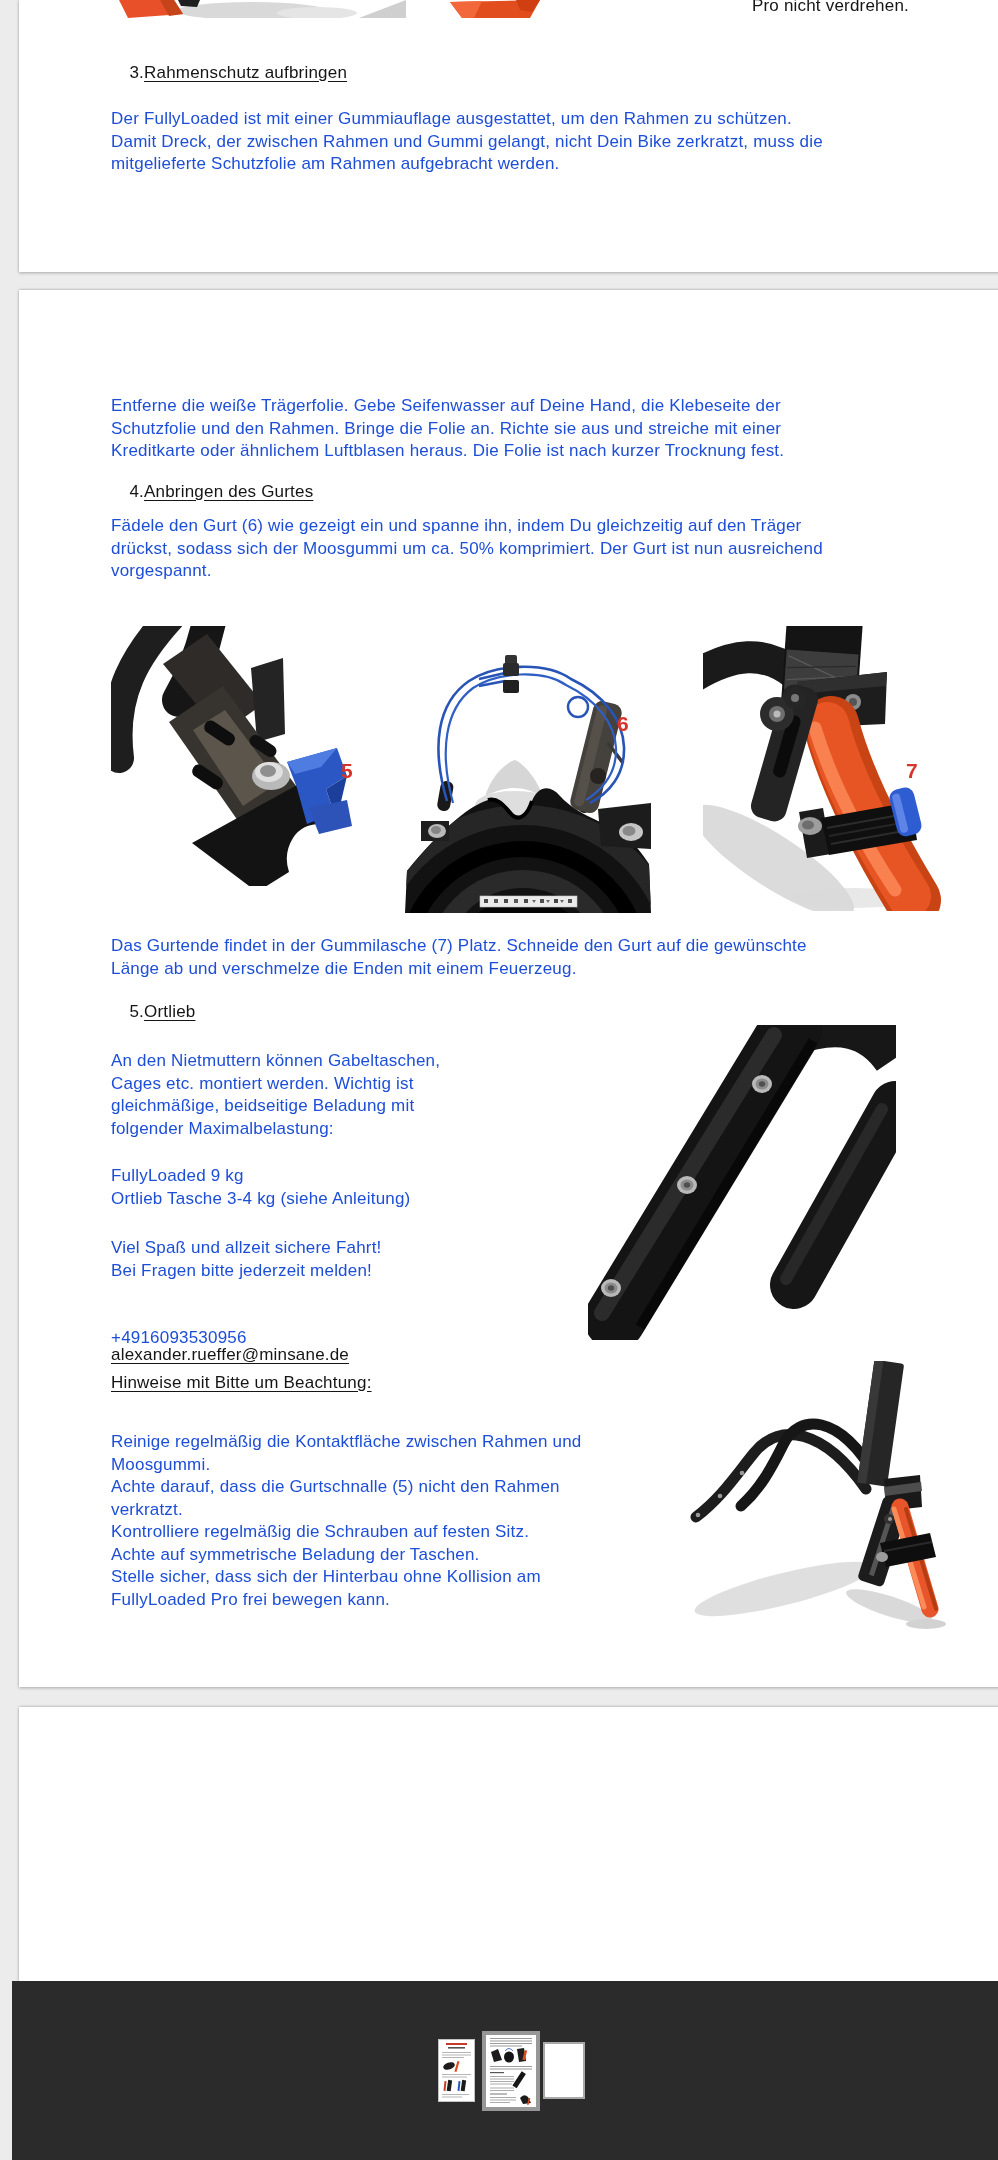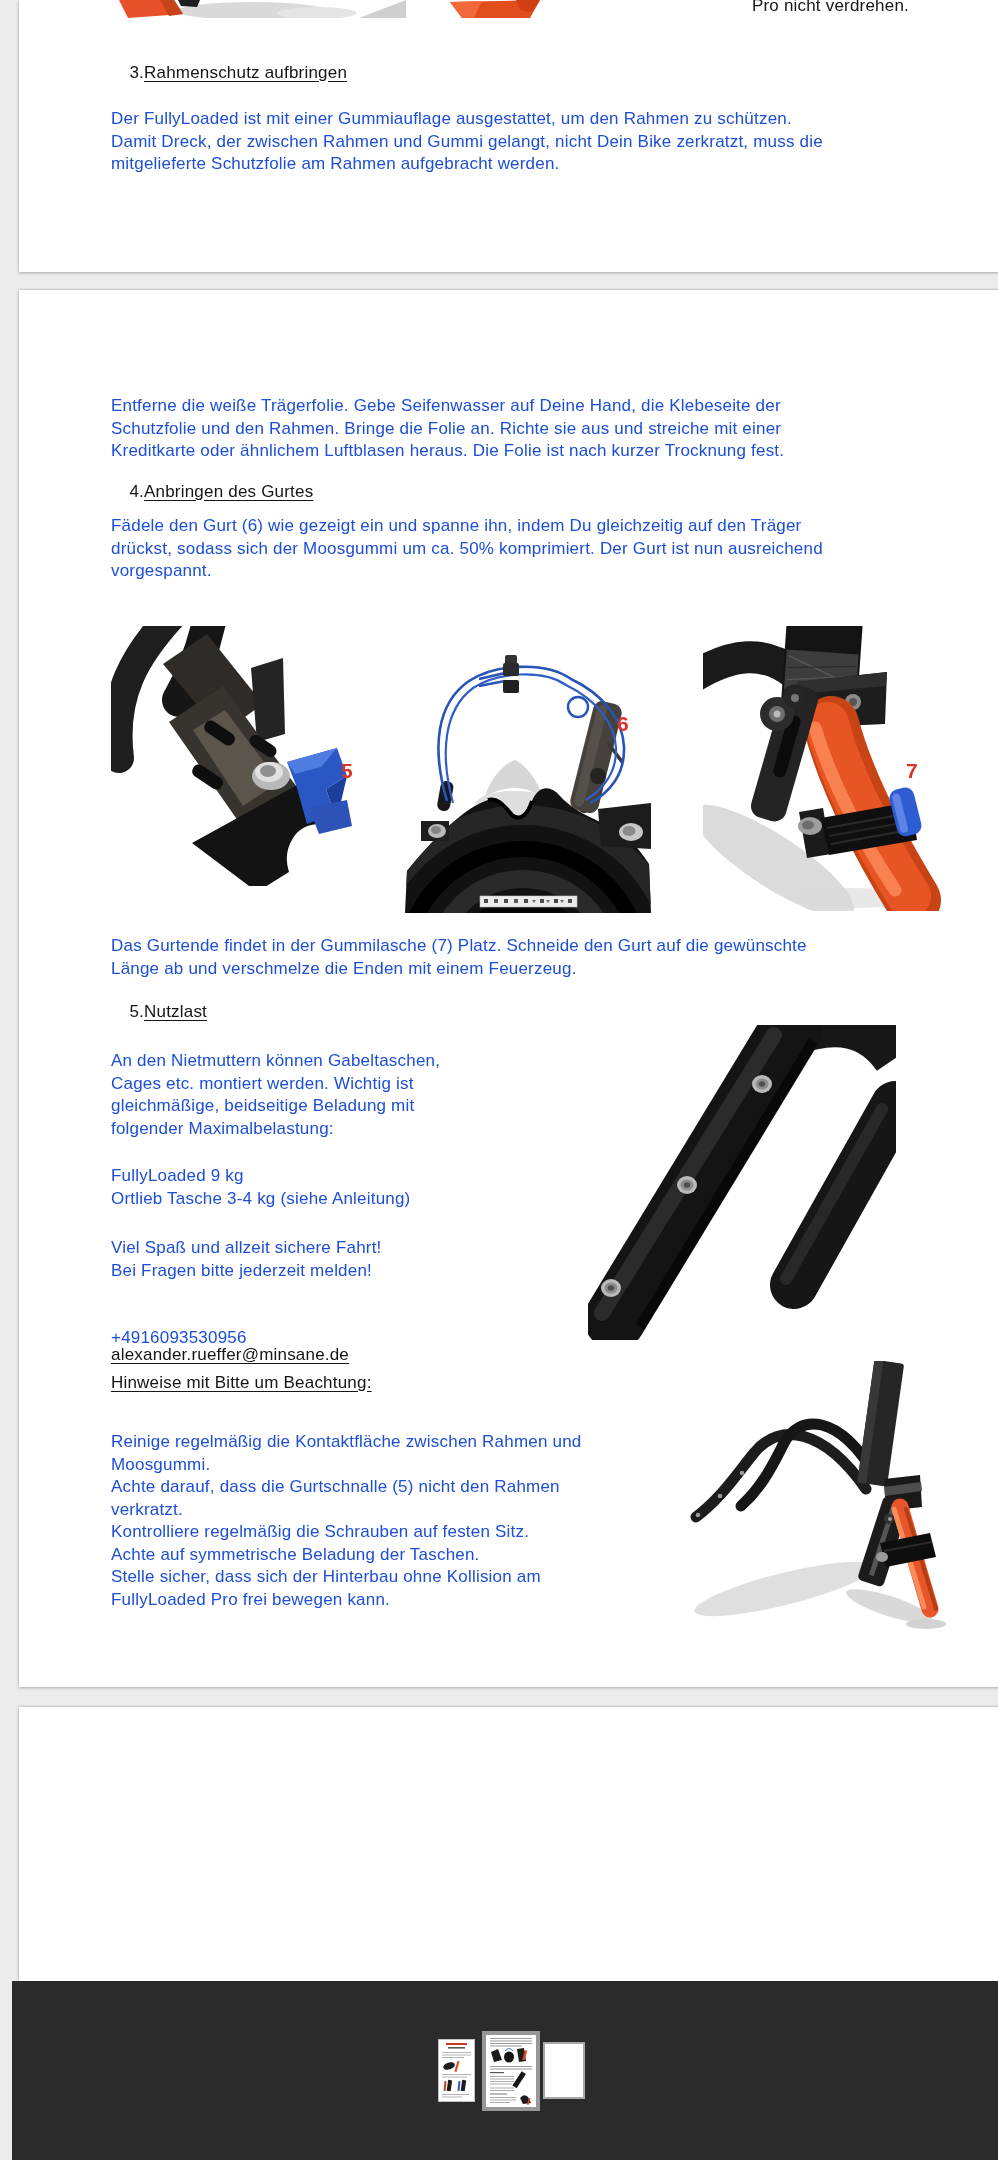--- a/index.html
+++ b/index.html
@@ -184,21 +184,21 @@
       <g transform="rotate(-14 202 186)">
         <rect x="190" y="162" width="25" height="48" rx="9" fill="#2e5cd1"></rect>
         <rect x="193" y="166" width="8" height="40" rx="4" fill="#5d84e6"></rect>
       </g>
       <text class="lbl" x="203" y="152">7</text>
     </svg>
 
     <div class="para" style="top:645px">Das Gurtende findet in der Gummilasche (7) Platz. Schneide den Gurt auf die gewünschte
 Länge ab und verschmelze die Enden mit einem Feuerzeug.</div>
 
-    <div class="heading" style="top:712px"><span class="num">5.</span><span class="ul">Nutzlast</span></div>
+    <div class="heading" style="top:712px"><span class="num">5.</span><span class="ul">Ortlieb</span></div>
 
     <div class="para" style="top:760px;width:440px">An den Nietmuttern können Gabeltaschen,
 Cages etc. montiert werden. Wichtig ist
 gleichmäßige, beidseitige Beladung mit
 folgender Maximalbelastung:</div>
 
     <div class="para" style="top:875px;width:440px">FullyLoaded 9 kg
 Ortlieb Tasche 3-4 kg (siehe Anleitung)</div>
 
     <div class="para" style="top:947px;width:440px">Viel Spaß und allzeit sichere Fahrt!

